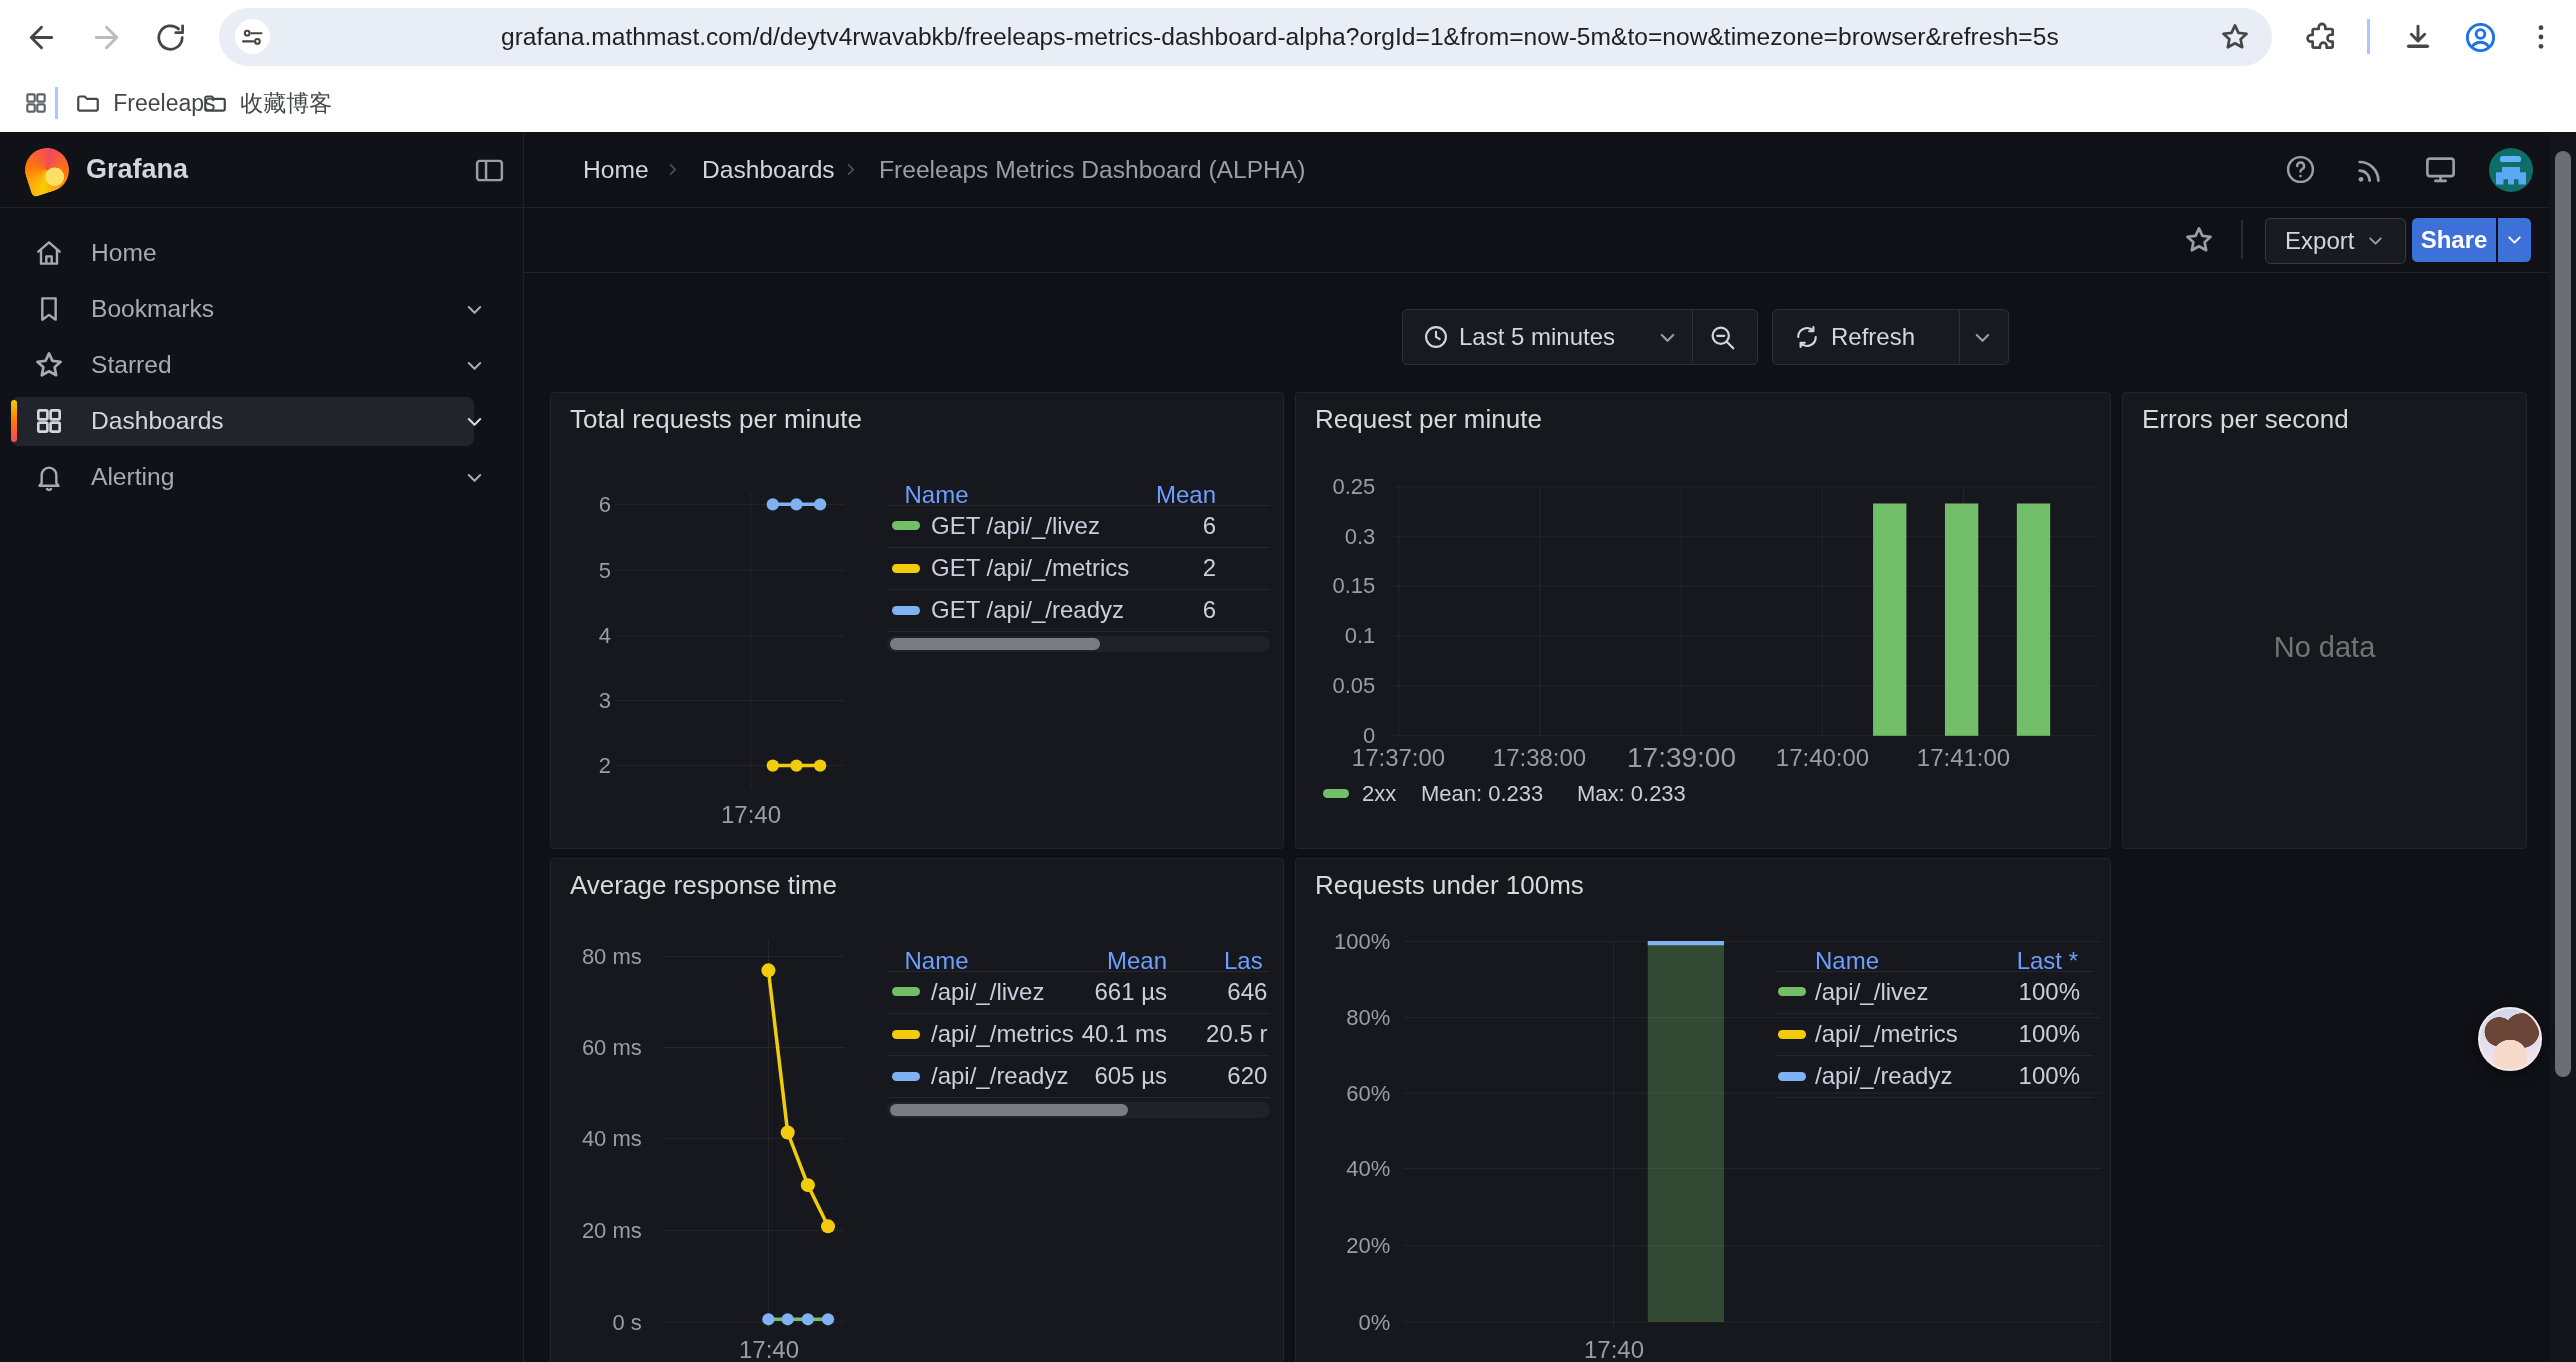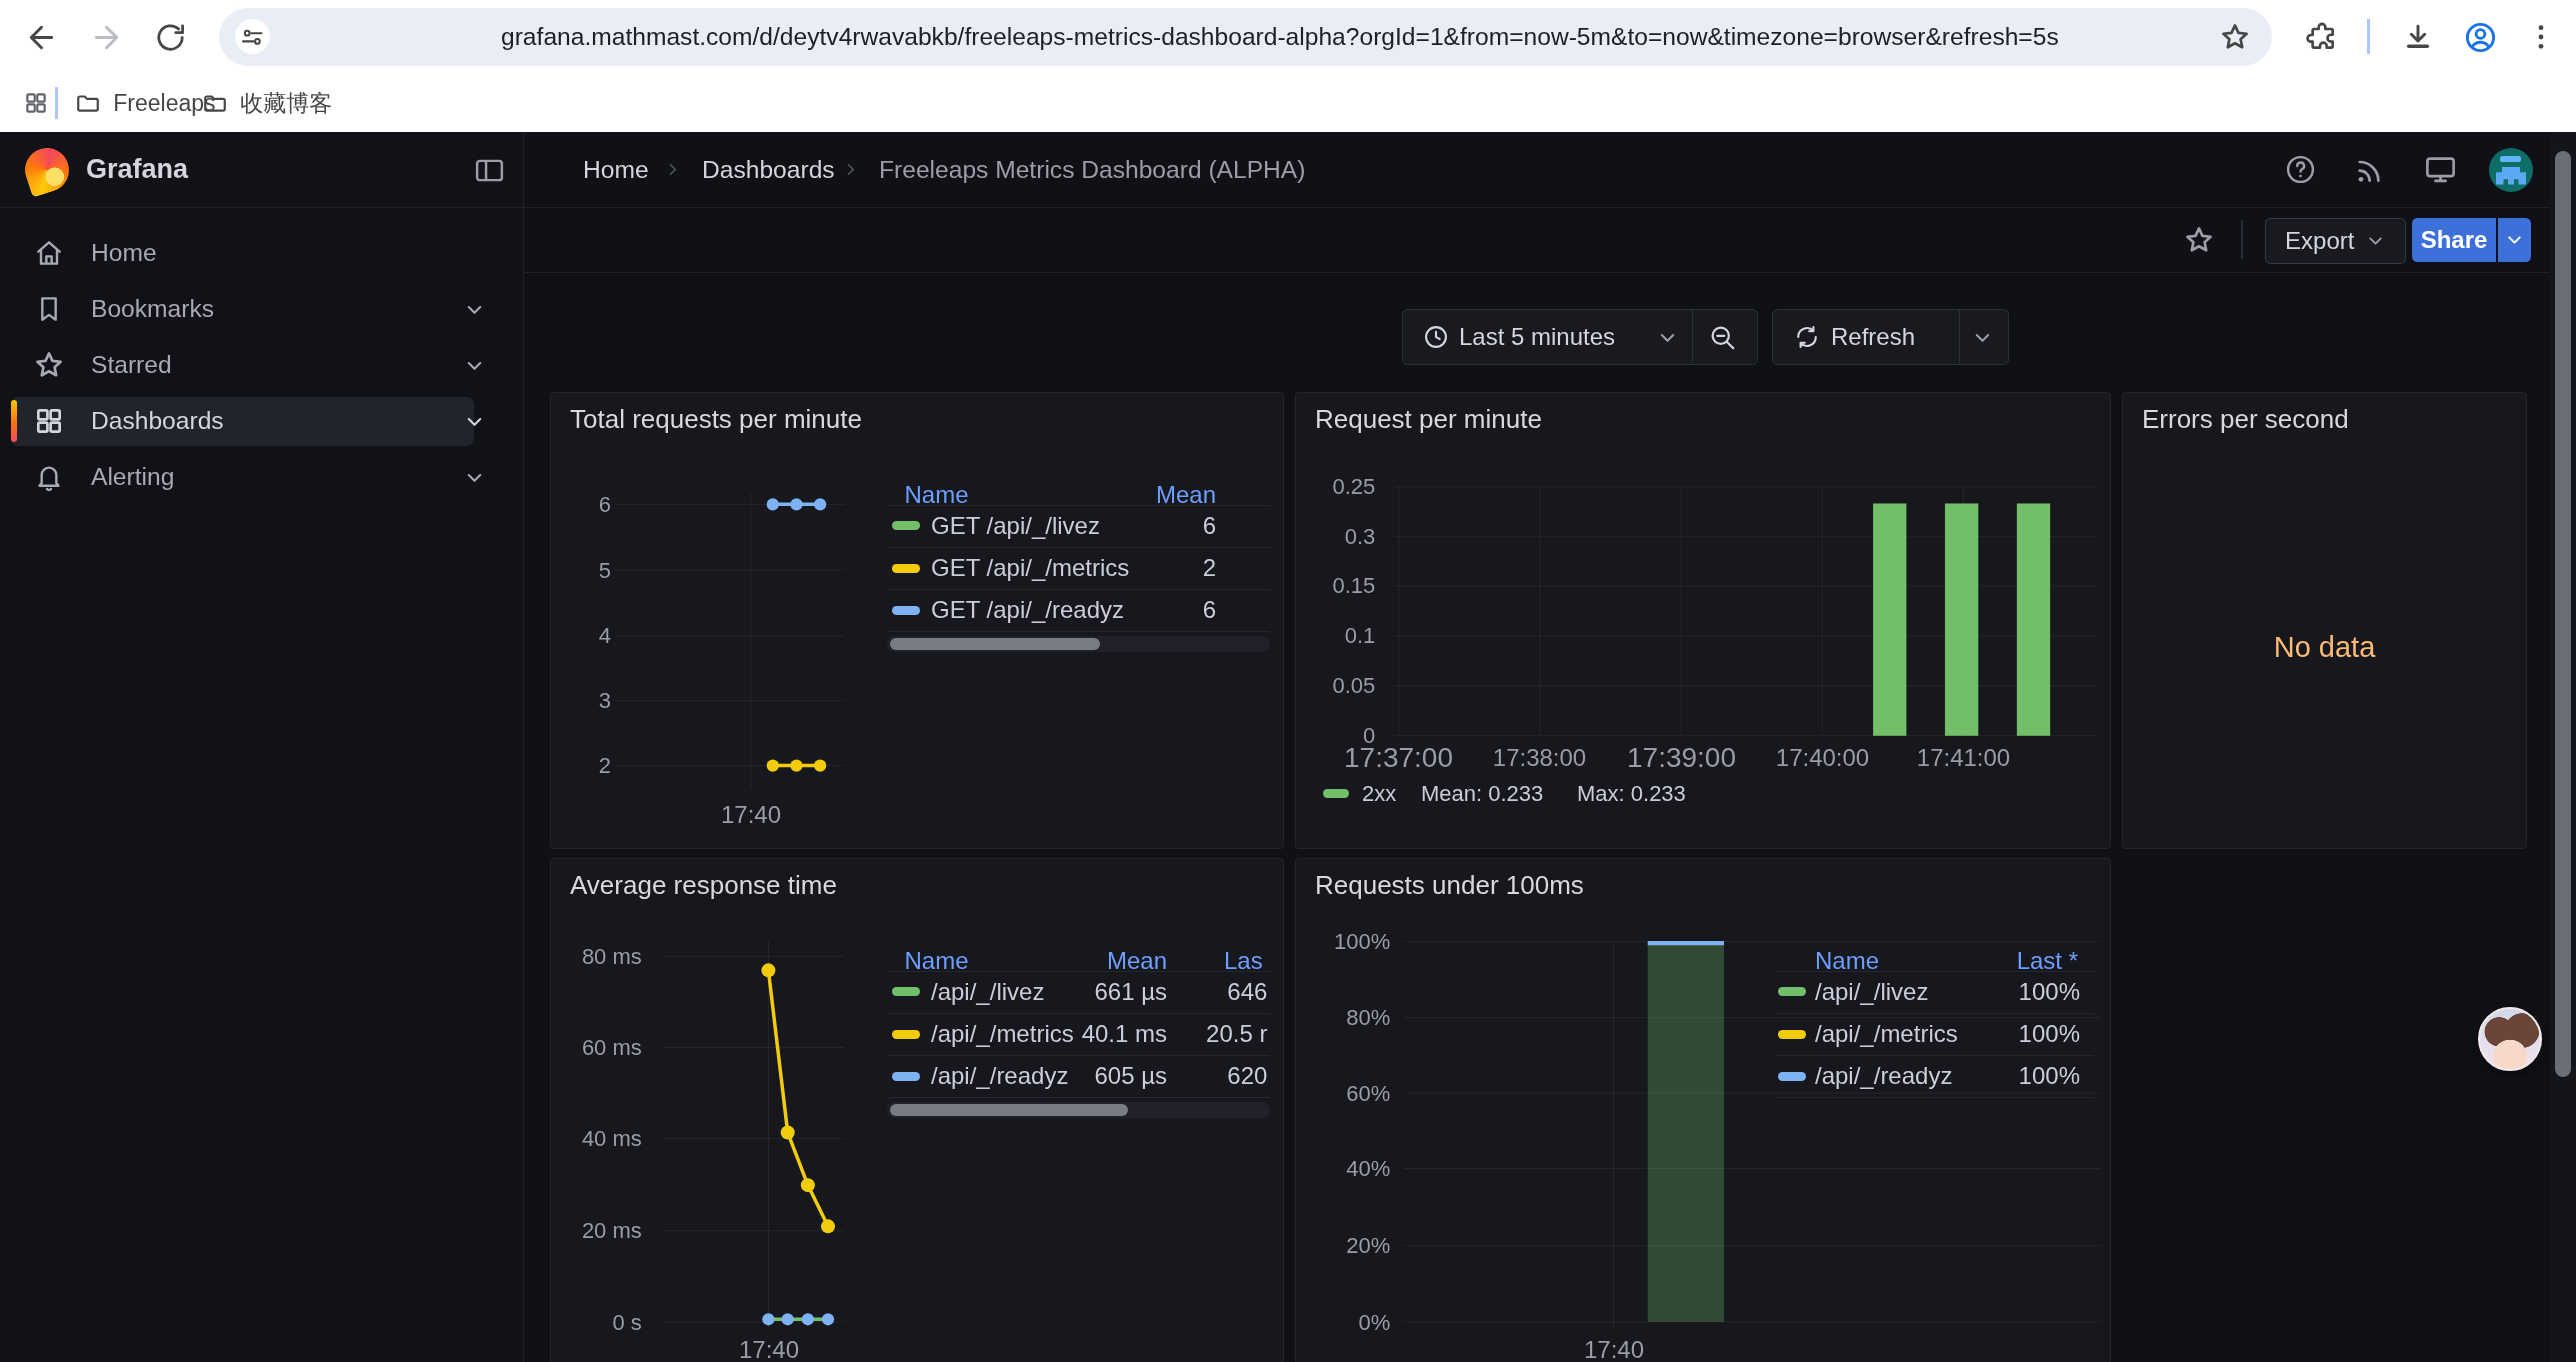--- a/index.html
+++ b/index.html
@@ -40,21 +40,21 @@
   .btn{position:absolute;border-radius:5.3px;font-size:24px;color:#d5d6dd;display:flex;align-items:center;justify-content:center;gap:10.5px;}
   .btn.ghost{background:#181a20;border:0.9px solid #393b44;}
   .timegrp{position:absolute;top:177px;height:54px;background:#181a20;border:0.9px solid #2e3038;border-radius:5.3px;color:#d5d6dd;font-size:24px;}
 
   
   .panel{position:absolute;background:#16181d;border:0.9px solid #24252c;border-radius:3.5px;}
   .ptitle{position:absolute;left:19px;top:10.5px;font-size:26px;font-weight:500;color:#d8d9da;white-space:nowrap;}
   .tick{position:absolute;color:#9b9ca5;font-size:22px;line-height:23px;white-space:nowrap;}
   .tick.r{text-align:right;}
   .tick.c{text-align:center;}
-  .nodata{position:absolute;left:0;right:0;text-align:center;font-size:29px;color:#fdba74;}
+  .nodata{position:absolute;left:0;right:0;text-align:center;font-size:29px;color:#737373;}
 
   .gtable{position:absolute;}
   .gt-sep{position:absolute;left:0;right:0;height:0.9px;background:#26272e;}
   .gt-h{position:absolute;color:#6e9fff;font-size:24px;font-weight:400;line-height:37px;top:8px;white-space:nowrap;}
   .gt-c{position:absolute;color:#ccccdc;font-size:24px;line-height:42px;white-space:nowrap;}
   .gt-sw{position:absolute;width:28px;height:8.8px;border-radius:4.4px;}
   .gt-scroll{position:absolute;left:0;right:0;height:16px;background:#212229;border-radius:8px;}
   .gt-thumb{position:absolute;left:2.6px;top:1.8px;height:12.3px;background:#7a7c83;border-radius:6.1px;}
 
   .legend{position:absolute;font-size:22px;color:#ccccdc;white-space:nowrap;}
@@ -501,21 +501,21 @@
         <rect x="658" y="126" width="38" height="265" fill="#73bf69"></rect>
         <rect x="740" y="126" width="38" height="265" fill="#73bf69"></rect>
         <rect x="822" y="126" width="38" height="265" fill="#73bf69"></rect>
       </svg>
       <div class="tick r" style="left:12.3px;top:82px;width:67px">0.25</div>
       <div class="tick r" style="left:12.3px;top:132px;width:67px">0.3</div>
       <div class="tick r" style="left:12.3px;top:181px;width:67px">0.15</div>
       <div class="tick r" style="left:12.3px;top:231px;width:67px">0.1</div>
       <div class="tick r" style="left:12.3px;top:281px;width:67px">0.05</div>
       <div class="tick r" style="left:12.3px;top:331px;width:67px">0</div>
-      <div class="tick c" style="left:41px;top:353px;width:123px;font-size:28px">17:37:00</div>
+      <div class="tick c" style="left:41px;top:353px;width:123px;font-size:24px">17:37:00</div>
       <div class="tick c" style="left:182px;top:353px;width:123px;font-size:24px">17:38:00</div>
       <div class="tick c" style="left:324px;top:353px;width:123px;font-size:28px">17:39:00</div>
       <div class="tick c" style="left:465px;top:353px;width:123px;font-size:24px">17:40:00</div>
       <div class="tick c" style="left:606px;top:353px;width:123px;font-size:24px">17:41:00</div>
       <div class="legend" style="left:27px;top:388px">
         <span class="abs" style="left: 0px; top: 8px; width: 26px; height: 8.8px; border-radius: 4.4px; background: rgb(115, 191, 105);"></span>
         <span class="abs" style="left:39px;top:0">2xx</span>
         <span class="abs" style="left:98px;top:0">Mean: 0.233</span>
         <span class="abs" style="left:254px;top:0">Max: 0.233</span>
       </div>

